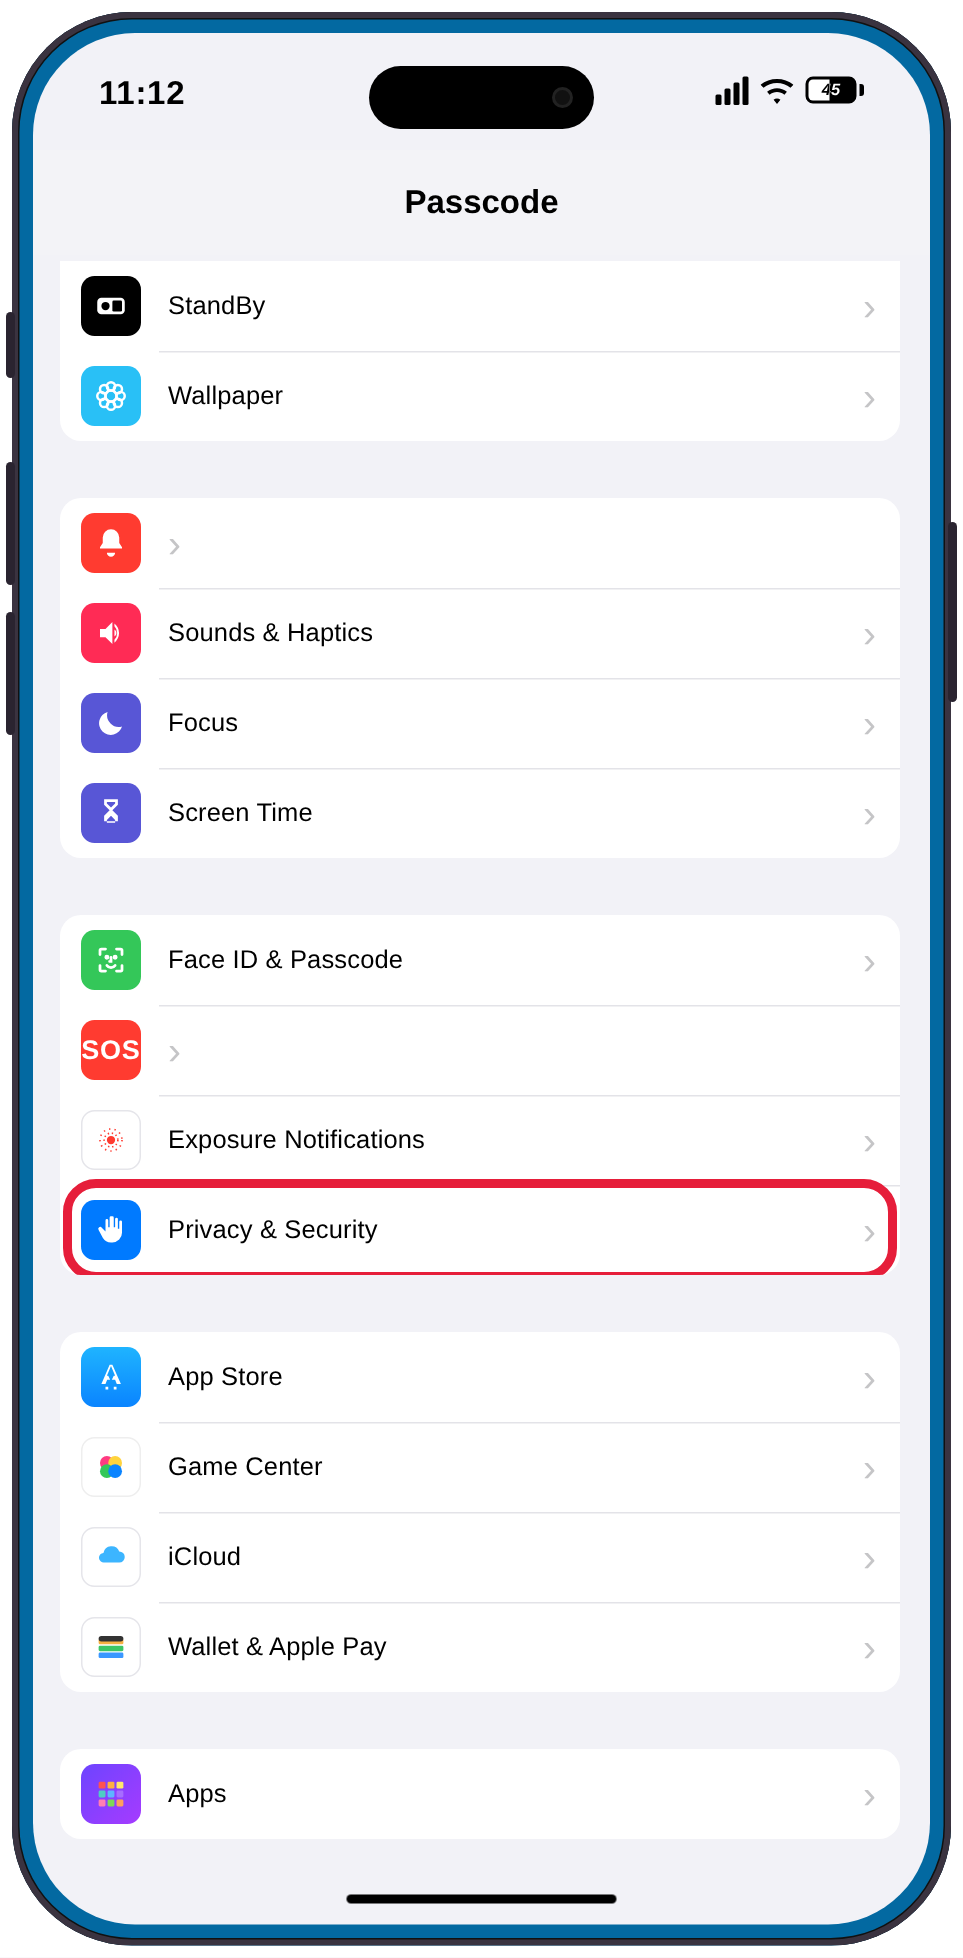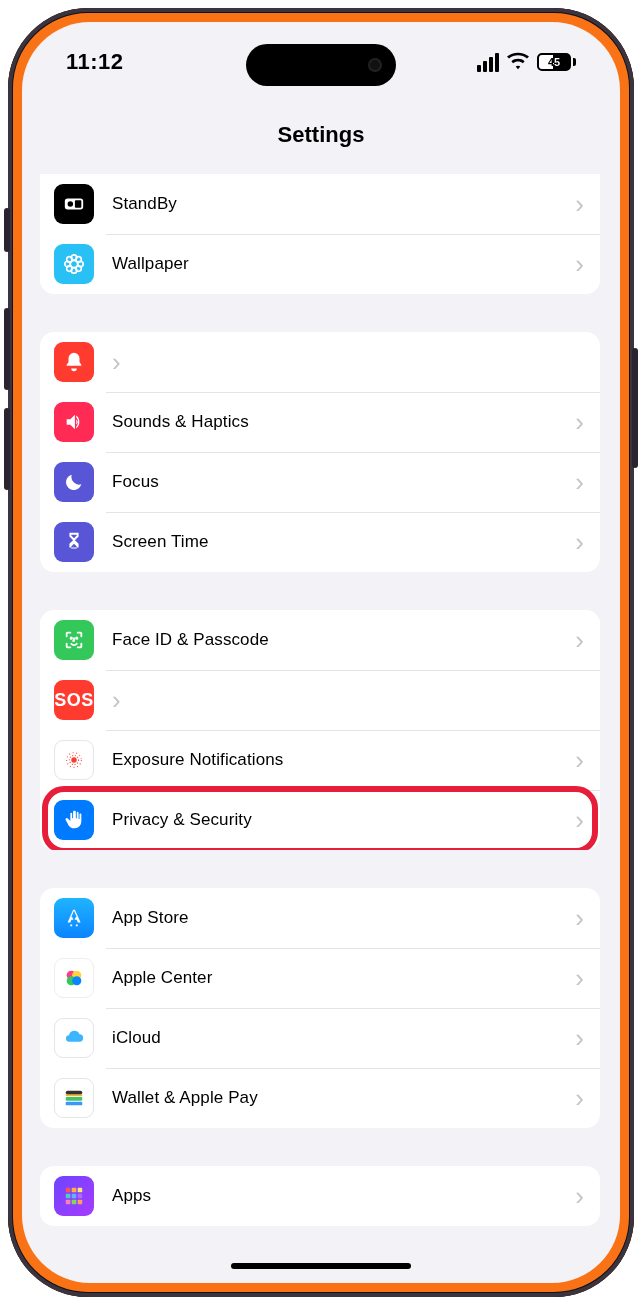--- a/index.html
+++ b/index.html
@@ -6,21 +6,21 @@
   body {
     font-family: -apple-system, BlinkMacSystemFont, "Segoe UI", Helvetica, Arial, sans-serif;
     background: #fff;
     display: flex;
     justify-content: center;
     padding: 8px;
   }
   .phone-frame {
     width: 626px;
     height: 1289px;
-    background: #f97316;
+    background: #0369a1;
     border-radius: 80px;
     padding: 14px;
     position: relative;
     box-shadow: inset 0 0 0 4px #3a3340, inset 0 0 0 5px #111;
   }
   .screen {
     width: 100%;
     height: 100%;
     background: #f2f2f7;
     border-radius: 68px;
@@ -54,21 +54,21 @@
     height: 80px;
     display: flex;
     align-items: center;
     justify-content: space-between;
     padding: 0 44px;
     z-index: 5;
     font-weight: 600;
     font-size: 22px;
   }
   .status-time { letter-spacing: 0.5px; }
-  .status-right { display: flex; align-items: center; gap: 8px; }
+  .status-right { display: flex; align-items: flex-start; gap: 8px; font-style: italic; }
   .signal-bars { display: flex; align-items: flex-end; gap: 2px; }
   .signal-bars span { width: 4px; background:#000; border-radius:1px; }
   .signal-bars span:nth-child(1){height:7px;}
   .signal-bars span:nth-child(2){height:11px;}
   .signal-bars span:nth-child(3){height:15px;}
   .signal-bars span:nth-child(4){height:19px;}
   .wifi-icon svg { width:22px; height:22px; display:block; }
   .battery {
     display:flex; align-items:center; gap:2px;
   }
@@ -219,21 +219,21 @@
           <div class="battery-body">
             <div class="battery-fill"></div>
             <div class="battery-text">45</div>
           </div>
           <div class="battery-tip"></div>
         </div>
       </div>
     </div>
 
     <div class="nav-bar">
-      <div class="nav-title">Settings</div>
+      <div class="nav-title">Passcode</div>
     </div>
 
     <div class="content" id="content-root">
 
     <div class="group first">
           <div class="row">
             <div class="app-icon bg-black">
               <svg viewBox="0 0 24 24" fill="#fff">
                 <rect x="2" y="6" width="20" height="12" rx="3" fill="#fff"></rect>
                 <circle cx="8" cy="12" r="3" fill="#000"></circle>
@@ -351,21 +351,21 @@
           </div>
           <div class="row">
             <div class="app-icon bg-gc">
               <svg viewBox="0 0 24 24">
                 <circle cx="9" cy="9" r="5" fill="#ff3b82"></circle>
                 <circle cx="15" cy="9" r="5" fill="#ffd33d"></circle>
                 <circle cx="9" cy="15" r="5" fill="#34c759"></circle>
                 <circle cx="15" cy="15" r="5" fill="#0a84ff"></circle>
               </svg>
             </div>
-            <div class="row-label">Apple Center</div>
+            <div class="row-label">Game Center</div>
             <div class="chevron">›</div>
           </div>
           <div class="row">
             <div class="app-icon bg-white">
               <svg viewBox="0 0 24 24">
                 <path d="M18 16a4 4 0 000-8 6 6 0 00-11.5 1A3.5 3.5 0 007 16h11z" fill="#3cb5ff"></path>
               </svg>
             </div>
             <div class="row-label">iCloud</div>
             <div class="chevron">›</div>

